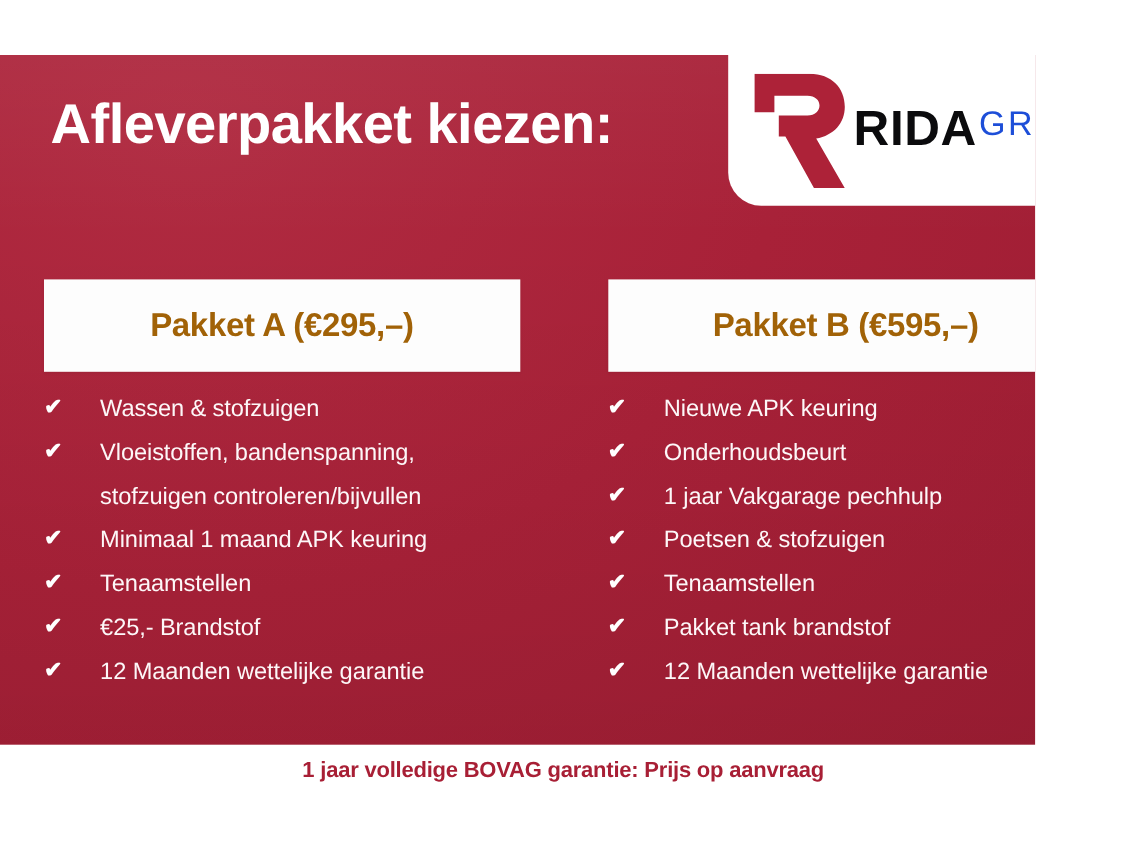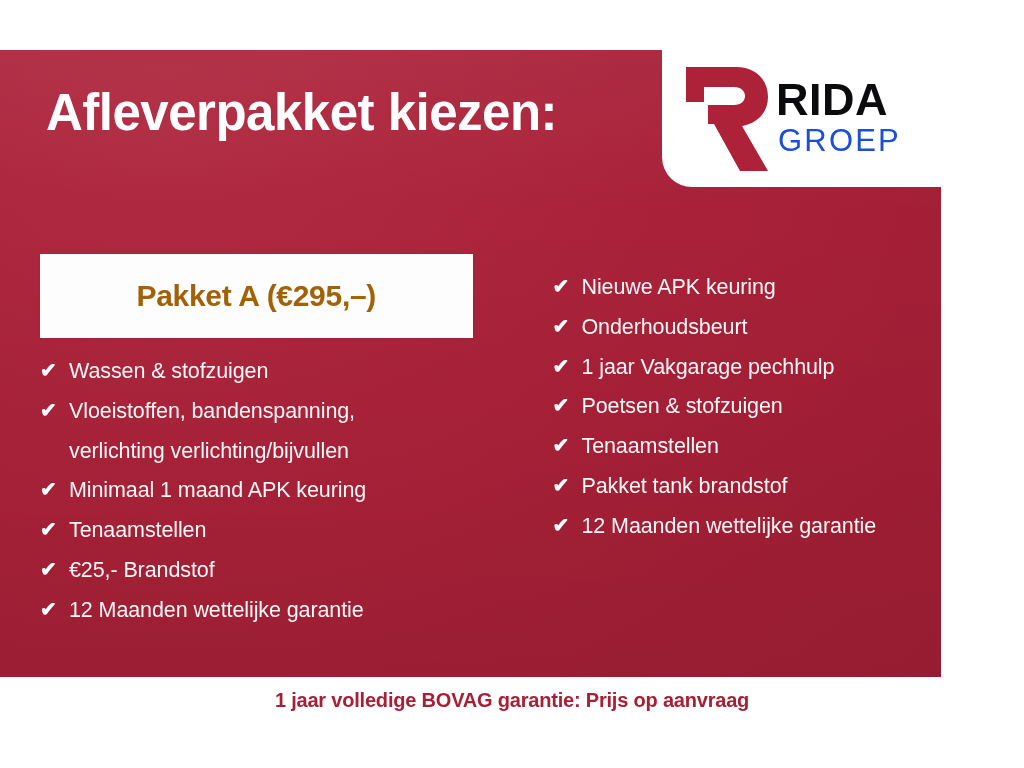--- a/index.html
+++ b/index.html
@@ -73,21 +73,21 @@
   .logo-mark {
     width: 92px;
     height: 104px;
     flex: 0 0 auto;
     margin-right: 6px;
   }
   .logo-mark svg { display: block; width: 100%; height: 100%; }
 
   .logo-text {
     display: flex;
-    flex-direction: column;
+    flex-direction: row;
     justify-content: center;
     line-height: 1;
     padding-bottom: 4px;
   }
   .logo-rida {
     color: #0b0b0d;
     font-size: 45px;
     font-weight: 700;
     letter-spacing: 0.5px;
   }
@@ -146,20 +146,21 @@
     flex: 0 0 auto;
     width: 29px;
     color: #ffffff;
     font-size: 20px;
     font-weight: 700;
     line-height: 1.85;
     text-align: left;
   }
   .feature-text {
     flex: 1 1 auto;
+    margin-left: 22px;
   }
   .feature-text .wrap-line { display: block; }
 
   
   .footer {
     position: absolute;
     left: 0;
     top: 677px;
     width: 1024px;
     height: 91px;
@@ -207,21 +208,21 @@
             <li class="feature-item">
               <span class="check-icon">✔</span>
               <span class="feature-text">
                 <span class="wrap-line">Wassen &amp; stofzuigen</span>
               </span>
             </li>
             <li class="feature-item">
               <span class="check-icon">✔</span>
               <span class="feature-text">
                 <span class="wrap-line">Vloeistoffen, bandenspanning,</span>
-                <span class="wrap-line">verlichting verlichting/bijvullen</span>
+                <span class="wrap-line">stofzuigen controleren/bijvullen</span>
               </span>
             </li>
             <li class="feature-item">
               <span class="check-icon">✔</span>
               <span class="feature-text">
                 <span class="wrap-line">Minimaal 1 maand APK keuring</span>
               </span>
             </li>
             <li class="feature-item">
               <span class="check-icon">✔</span>
@@ -238,20 +239,23 @@
             <li class="feature-item">
               <span class="check-icon">✔</span>
               <span class="feature-text">
                 <span class="wrap-line">12 Maanden wettelijke garantie</span>
               </span>
             </li>
           </ul>
       </div>
 
       <div class="package">
+        <div class="package-header">
+          <span class="package-title">Pakket B (€595,–)</span>
+        </div>
         <ul class="feature-list">
             <li class="feature-item">
               <span class="check-icon">✔</span>
               <span class="feature-text">
                 <span class="wrap-line">Nieuwe APK keuring</span>
               </span>
             </li>
             <li class="feature-item">
               <span class="check-icon">✔</span>
               <span class="feature-text">

